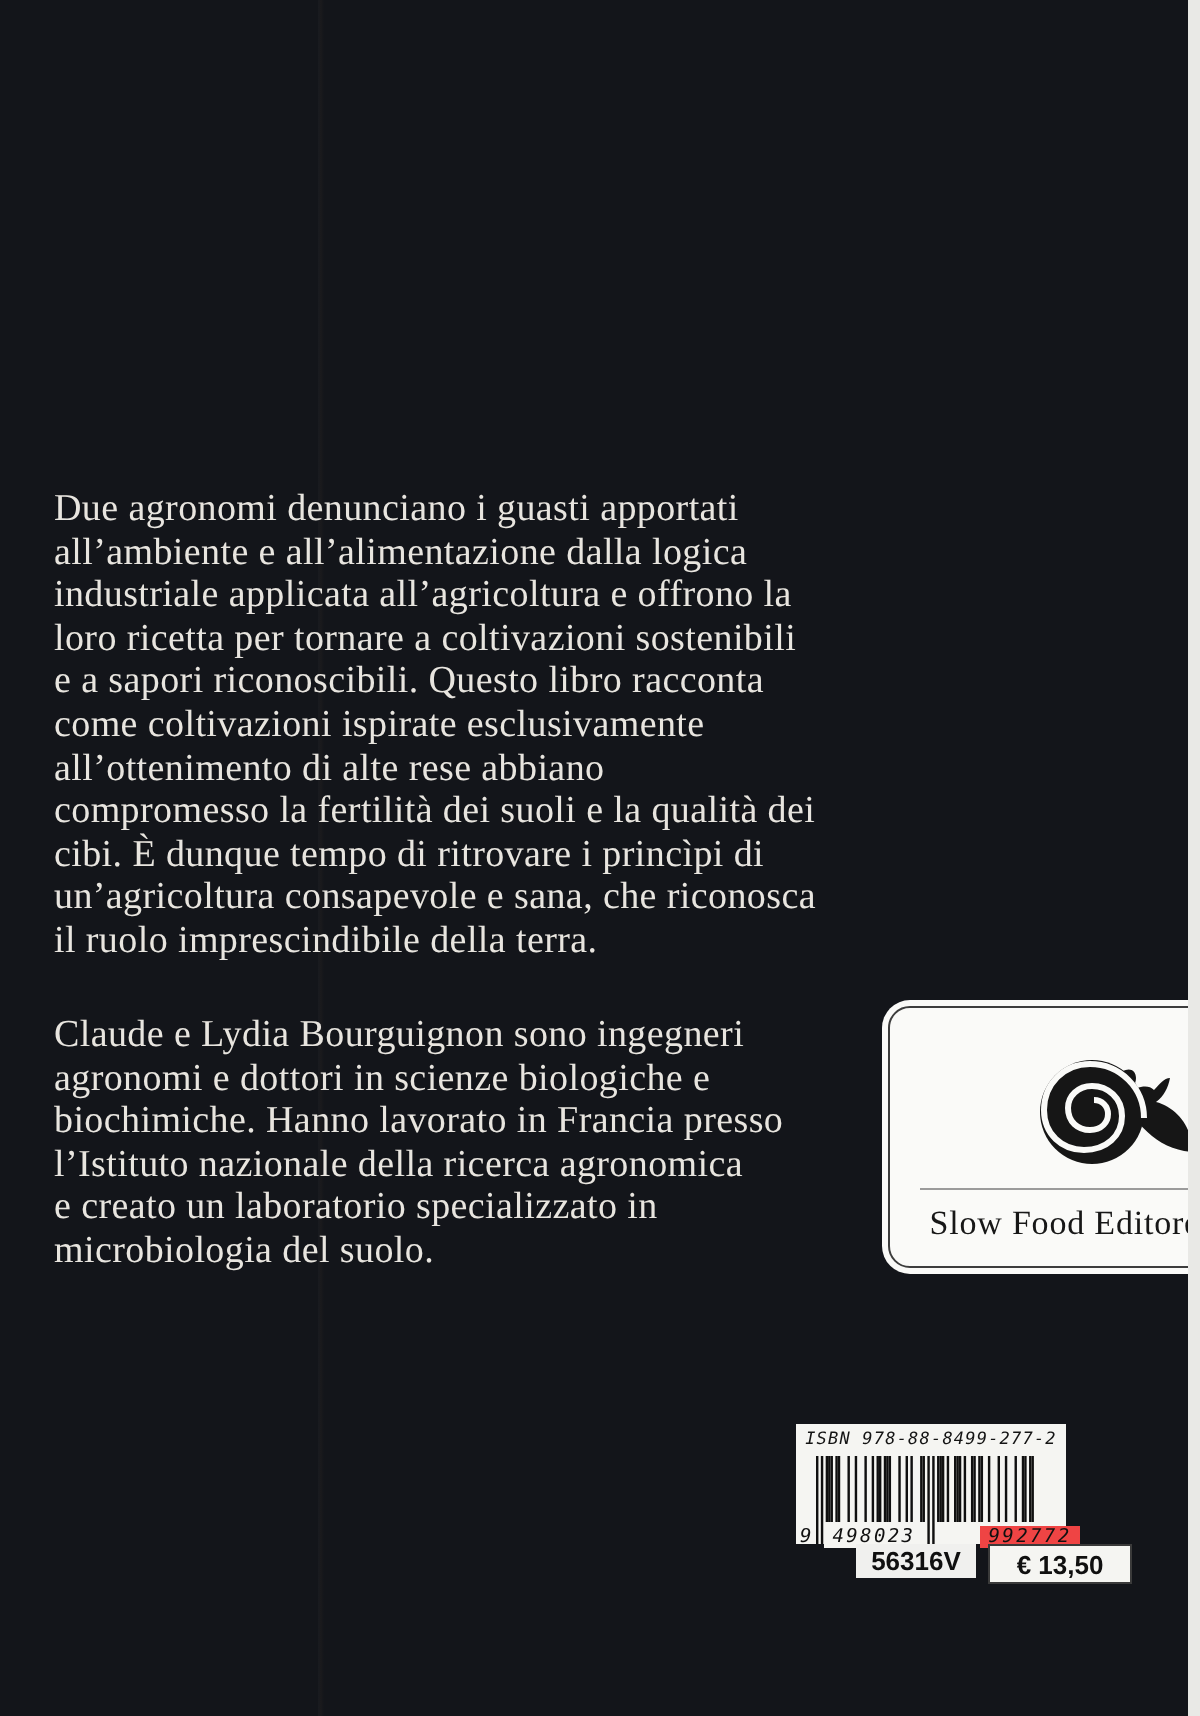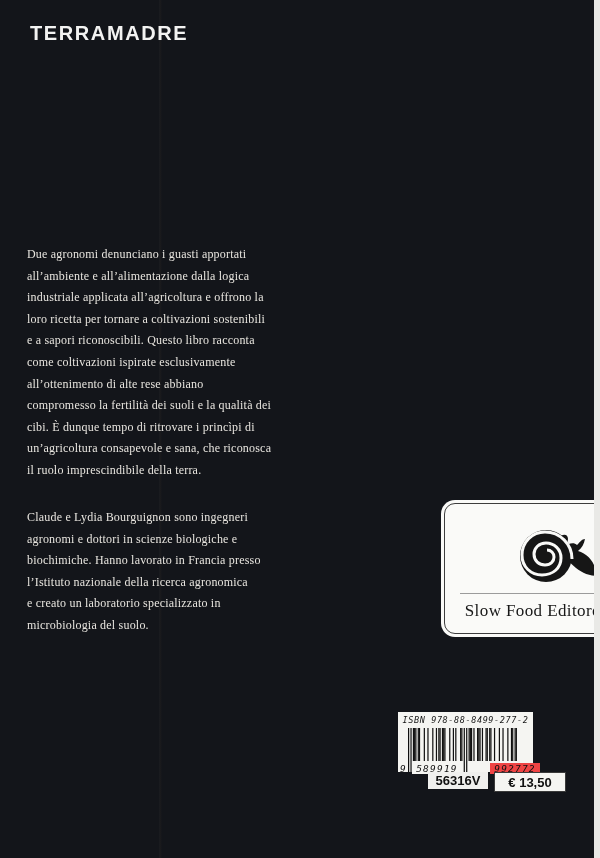--- a/index.html
+++ b/index.html
@@ -17,21 +17,21 @@
   .scan-edge{
     position:absolute;right:0;top:0;bottom:0;width:6px;background:#e9e9e6;
   }
   .series{
     position:absolute;left:30px;top:22px;
     font-family:"Liberation Sans", sans-serif;font-weight:bold;
     font-size:20px;letter-spacing:1.6px;color:#f3f3f2;
   }
   .blurb,.bio{
     position:absolute;left:27px;width:440px;
-    font-size:12px;line-height:21.6px;color:#e8e5df;
+    font-size:19px;line-height:21.6px;color:#e8e5df;
     white-space:pre-line;letter-spacing:0.2px;
   }
   .blurb{top:244px;}
   .bio{top:507px;}
 
   
   .pubbox{
     position:absolute;left:441px;top:500px;width:159px;height:137px;
     background:#fafaf8;border-radius:14px 0 0 14px;
   }
@@ -79,21 +79,20 @@
   .code-box{width:60px;height:17px;background:#f0f0ee;margin-left:30px;}
   .price-box{width:70px;height:18px;background:#f5f5f2;border:1px solid #3a3a3a;}
 </style>
 </head>
 <body>
 
 <div class="cover">
 
   <div class="crease"></div>
 
-  <div class="series">TERRAMADRE</div>
 
   <div class="blurb">Due agronomi denunciano i guasti apportati
 all’ambiente e all’alimentazione dalla logica
 industriale applicata all’agricoltura e offrono la
 loro ricetta per tornare a coltivazioni sostenibili
 e a sapori riconoscibili. Questo libro racconta
 come coltivazioni ispirate esclusivamente
 all’ottenimento di alte rese abbiano
 compromesso la fertilità dei suoli e la qualità dei
 cibi. È dunque tempo di ritrovare i princìpi di
@@ -185,21 +184,21 @@
           <rect x="75" y="0" width="1" height="33"></rect>
           <rect x="78" y="0" width="1" height="33"></rect>
           <rect x="82" y="0" width="1" height="33"></rect>
           <rect x="85" y="0" width="1" height="33"></rect>
           <rect x="86" y="0" width="1" height="33"></rect>
           <rect x="88" y="0" width="1" height="33"></rect>
           <rect x="89" y="0" width="1" height="33"></rect>
         </svg>
       <div class="digitrow">
         <span class="d-left">9</span>
-        <span class="d-g1">589919</span>
+        <span class="d-g1">498023</span>
         <span class="d-g2">992772</span>
       </div>
     </div>
   </div>
 
   <div class="code-row">
     <div class="code-box">56316V</div>
     <div class="price-box">€ 13,50</div>
   </div>
 

